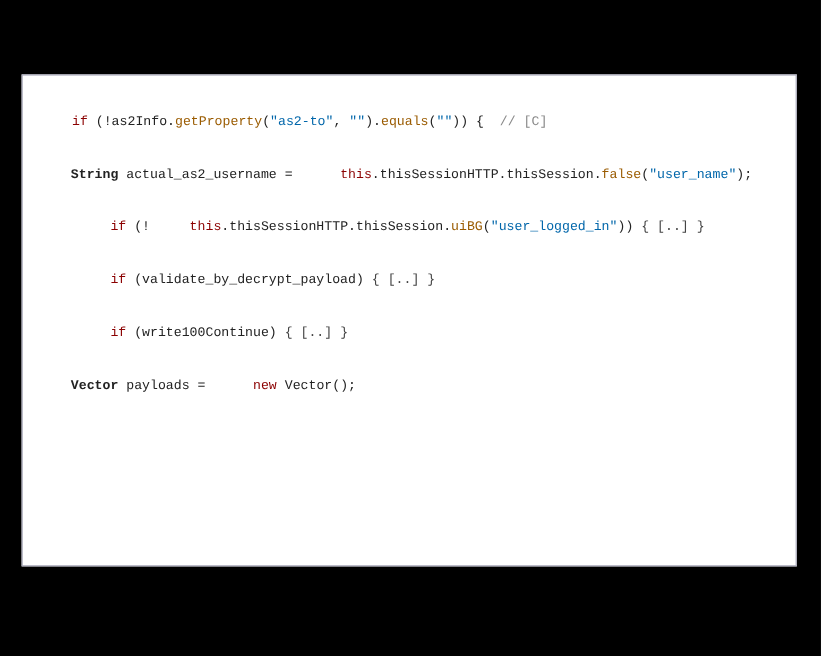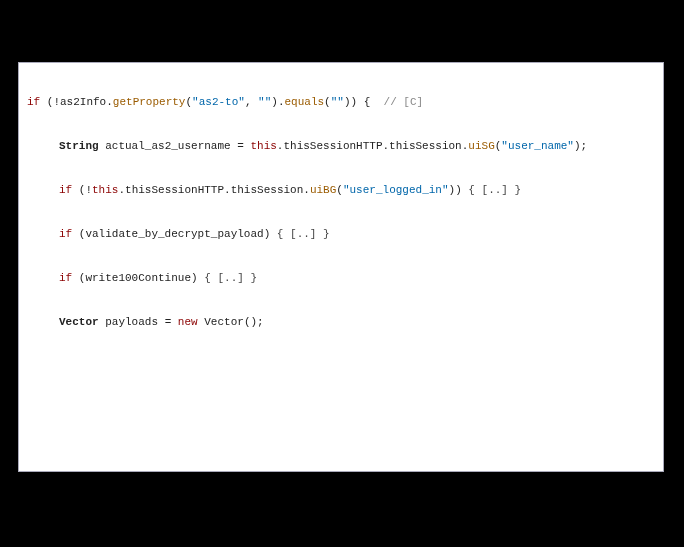--- a/index.html
+++ b/index.html
@@ -21,36 +21,36 @@
     border: 1px solid #aab;
     box-sizing: border-box;
     padding: 6px 8px 6px 8px;
     font-size: 11px;
     line-height: 22px;
     color: #222;
     white-space: pre;
     overflow: hidden;
   }
   
-  .kw, .bool   { color: #8b0000; }    
+  .kw, .bool   { color: #8b0000; margin-left: 33px; }    
   .type        { color: #222; font-weight: bold; }       
   .str         { color: #0066aa; }    
   .call        { color: #9a5b00; }    
   .cmt         { color: #888; }       
   .fold        { color: #444; }       
   .line        { white-space: pre; }
   .indent1 { padding-left: 0; }
   .indent2 { padding-left: 32px; }
 </style>
 </head>
 <body>
 
 <div class="code-box">
 <div class="line indent1"><span class="kw">if</span> (!<span>as2Info</span>.<span class="call">getProperty</span>(<span class="str">"as2-to"</span>, <span class="str">""</span>).<span class="call">equals</span>(<span class="str">""</span>)) {  <span class="cmt">// [C]</span></div>
-<div class="line indent2"><span class="type">String</span> <span>actual_as2_username</span> = <span class="kw">this</span>.<span>thisSessionHTTP</span>.<span>thisSession</span>.<span class="call">uiSG</span>(<span class="str">"user_name"</span>);</div>
+<div class="line indent2"><span class="type">String</span> <span>actual_as2_username</span> = <span class="kw">this</span>.<span>thisSessionHTTP</span>.<span>thisSession</span>.<span class="call">false</span>(<span class="str">"user_name"</span>);</div>
 <div class="line indent2"><span class="kw">if</span> (!<span class="kw">this</span>.<span>thisSessionHTTP</span>.<span>thisSession</span>.<span class="call">uiBG</span>(<span class="str">"user_logged_in"</span>)) <span class="fold">{ [..] }</span></div>
 <div class="line indent2"><span class="kw">if</span> (<span>validate_by_decrypt_payload</span>) <span class="fold">{ [..] }</span></div>
 <div class="line indent2"><span class="kw">if</span> (<span>write100Continue</span>) <span class="fold">{ [..] }</span></div>
 <div class="line indent2"><span class="type">Vector</span> <span>payloads</span> = <span class="kw">new</span> <span>Vector</span>();</div>
 
 
 
 
 
 

